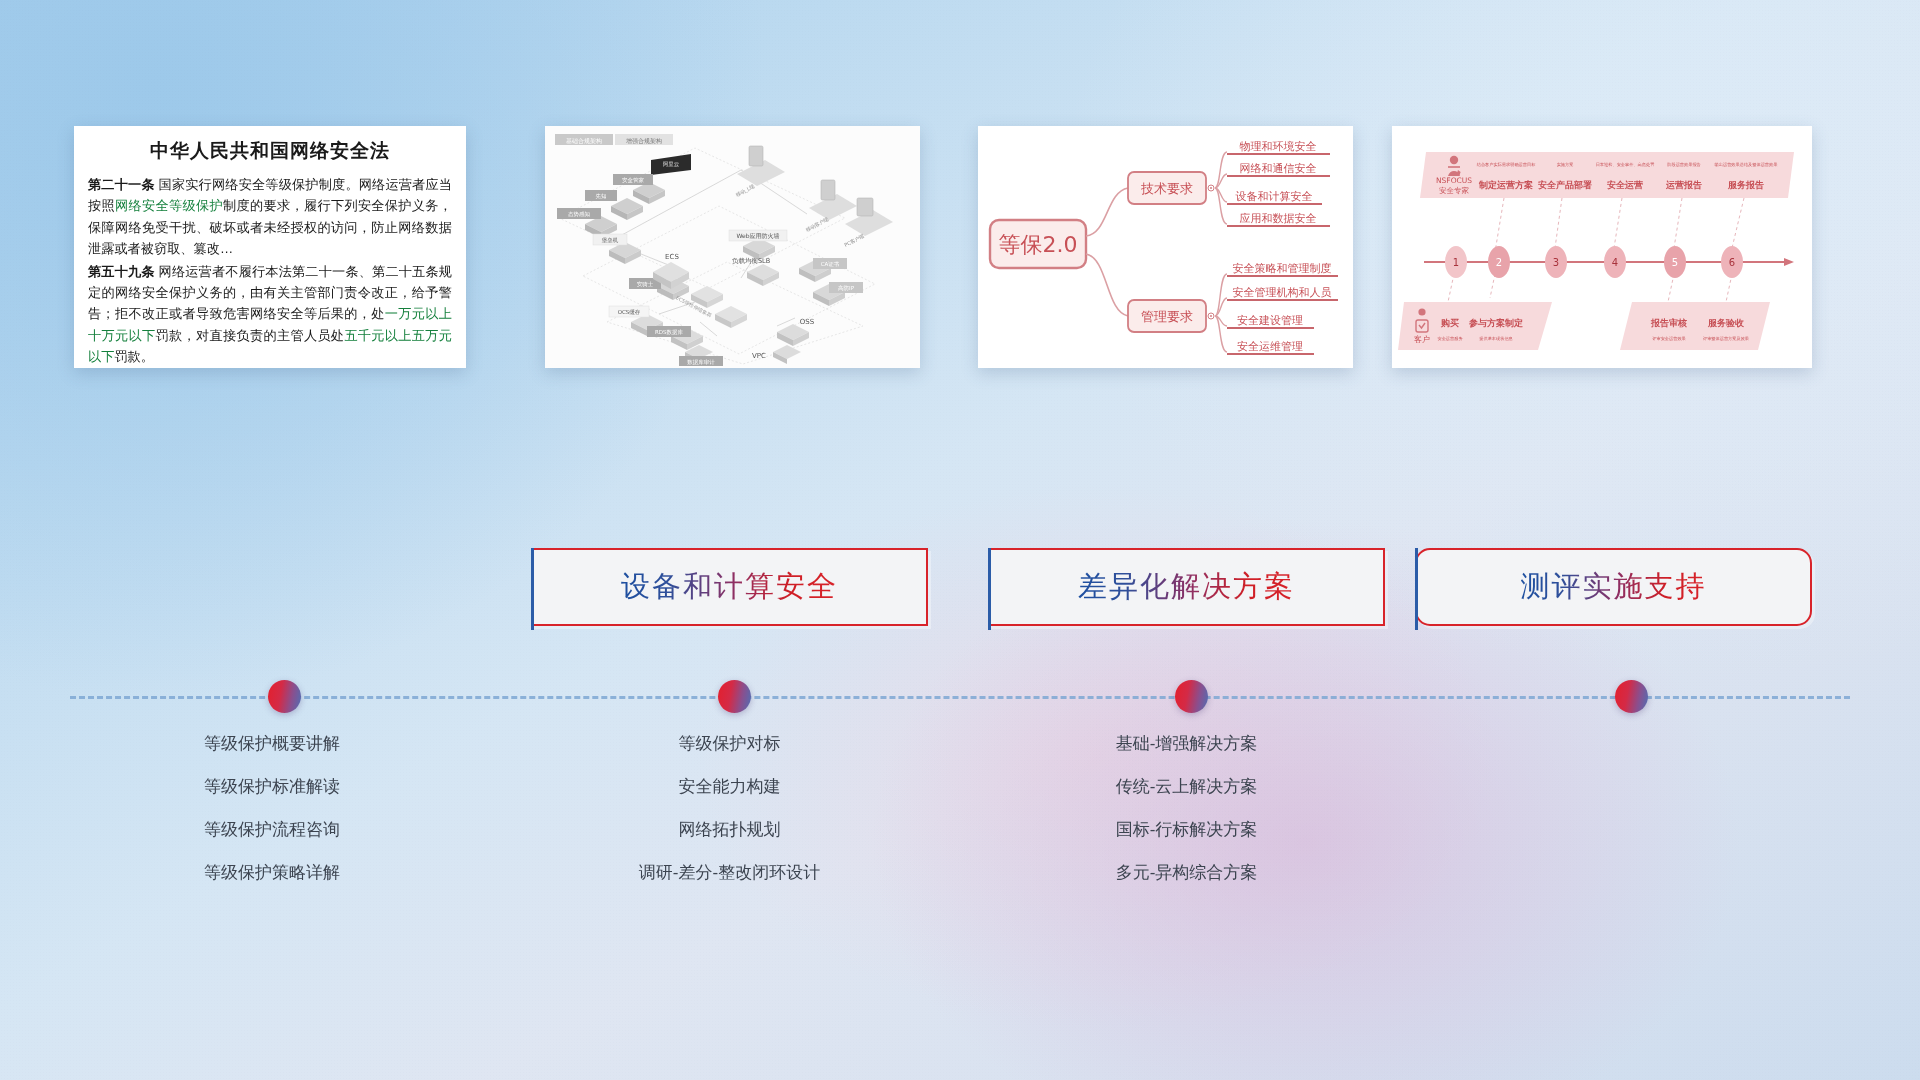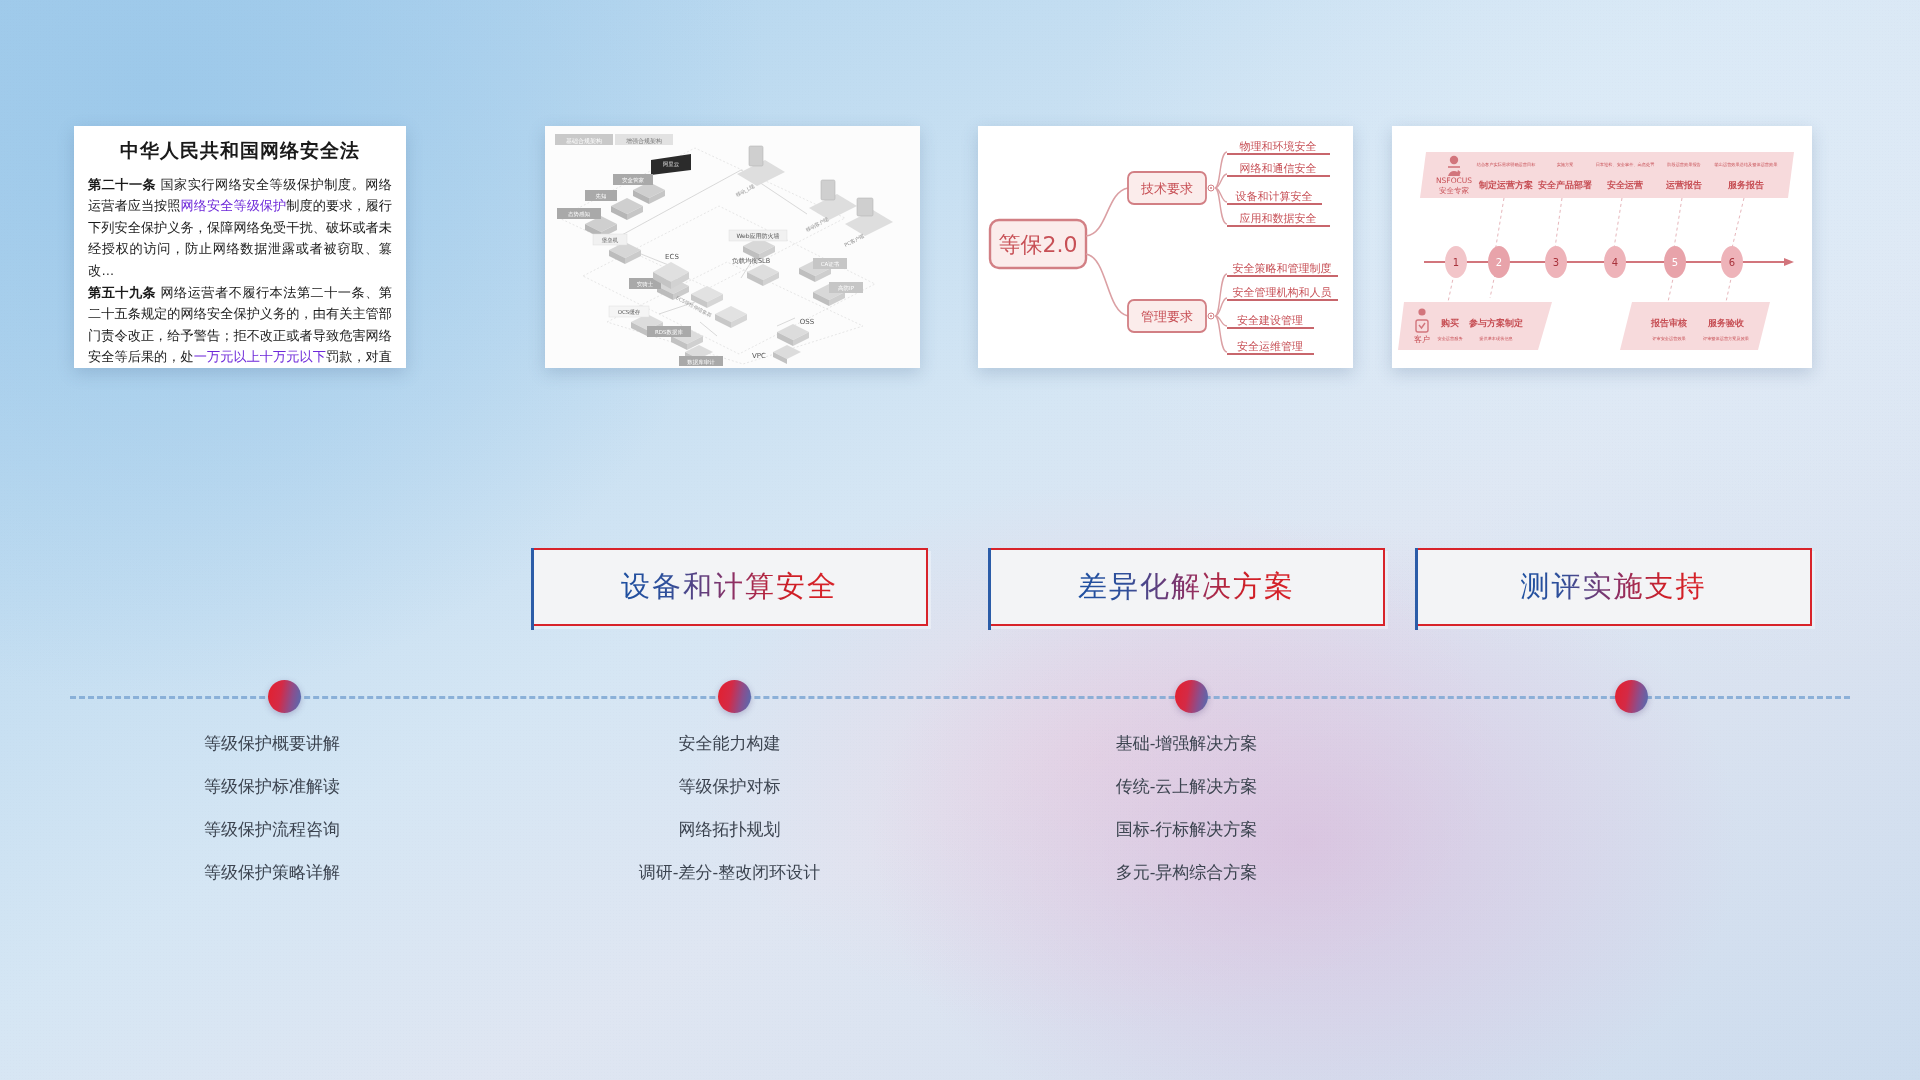--- a/index.html
+++ b/index.html
@@ -18,32 +18,32 @@
     background-image: radial-gradient(rgba(120,130,160,.5) .6px, transparent .7px);
     background-size: 3px 3px; }
 
   
   .cards { position:absolute; left:0; top:126px; width:1920px; height:242px; }
   .card {
     position:absolute; top:0; height:242px; background:#fff;
     box-shadow: 0 5px 16px rgba(60,90,130,.22);
     overflow:hidden;
   }
-  .card.c1 { left:74px;   width:332px; }
+  .card.c1 { left:74px;   width:392px; }
   .card.c2 { left:545px;  width:375px; }
   .card.c3 { left:978px;  width:375px; }
   .card.c4 { left:1392px; width:420px;text-align:right; }
 
   
   .law { padding:12px 14px 8px 14px; color:#1a1a1a; }
   .law-title { text-align:center; font-weight:bold; font-size:19px; letter-spacing:1px; margin-bottom:10px; }
   .law p { font-size:13.2px; line-height:1.62; text-align:justify; }
   .law p + p { margin-top:1px; }
   .law b { font-weight:bold; }
-  .law .red { color:#6d28d9; }
+  .law .red { color:#15803d; }
 
   
   .arch { width:100%; height:100%; background:#fbfbfb; }
 
   
   .mind { width:100%; height:100%; background:#fff; }
 
   
   .nsf { width:100%; height:100%; background:#fff; }
 
@@ -51,21 +51,21 @@
   .titles { position:absolute; left:0; top:548px; width:1920px; height:78px; }
   .tbox {
     position:absolute; top:0; height:78px; background:#f3f4f6;
     border:2px solid #d8232a; box-shadow: 3px 3px 0 rgba(255,255,255,.35);
     display:flex; align-items:center; justify-content:center;
   }
   .tbox::before{ content:""; position:absolute; left:-2px; top:-2px; width:3px; height:82px; background:#2b5ca8; }
   .tbox.t1 { left:74px;   width:396px; }
   .tbox.t2 { left:531px;  width:397px; }
   .tbox.t3 { left:988px;  width:397px; }
-  .tbox.t4 { left:1415px; width:397px; }
+  .tbox.t4 { left:1415px; width:397px;border-radius:15px; }
   .tbox span {
     font-size:29px; font-weight:500; letter-spacing:2px;
     background: linear-gradient(90deg, #1d4fa0 0%, #2f4f9a 22%, #8e2f63 52%, #cf1f26 78%, #d8232a 100%);
     -webkit-background-clip:text; background-clip:text; color:transparent;
     -webkit-text-fill-color:transparent;
   }
 
   
   .tl { position:absolute; left:70px; top:695px; width:1780px; height:4px; }
   .tl-line { position:absolute; left:0; top:1px; width:100%; height:0;
@@ -455,22 +455,22 @@
 </div>
 
 <div class="lists">
   <div class="col l1">
     <div class="li">等级保护概要讲解</div>
     <div class="li">等级保护标准解读</div>
     <div class="li">等级保护流程咨询</div>
     <div class="li">等级保护策略详解</div>
   </div>
   <div class="col l2">
+    <div class="li">等级保护对标</div>
     <div class="li">安全能力构建</div>
-    <div class="li">等级保护对标</div>
     <div class="li">网络拓扑规划</div>
     <div class="li">调研-差分-整改闭环设计</div>
   </div>
   <div class="col l3">
     <div class="li">基础-增强解决方案</div>
     <div class="li">传统-云上解决方案</div>
     <div class="li">国标-行标解决方案</div>
     <div class="li">多元-异构综合方案</div>
   </div>
 

